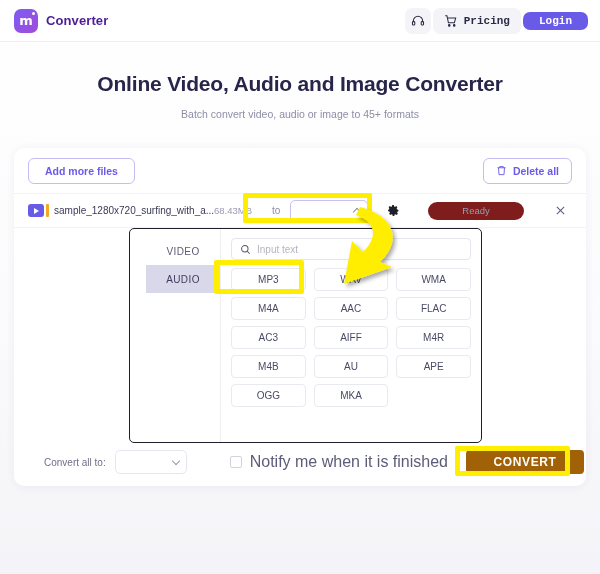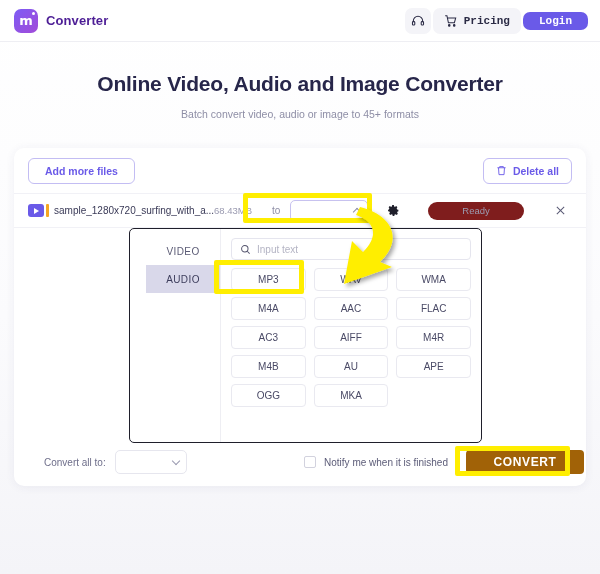--- a/index.html
+++ b/index.html
@@ -188,21 +188,21 @@
   .convert-all-label { font-size: 10px; color: #6e6e8a; margin-right: 9px; }
   .convert-all-select {
     width: 72px; height: 24px; border: 1px solid #e6e6ee; border-radius: 5px;
     background: #fff; display: flex; align-items: center; justify-content: flex-end;
     padding-right: 7px;
   }
   .notify { margin-left: auto; display: flex; align-items: center; gap: 8px; }
   .checkbox {
     width: 12px; height: 12px; border: 1px solid #d2d2de; border-radius: 2px; background: #fff;
   }
-  .notify-label { font-size: 10px; color: #5c5c78; }
+  .notify-label { font-size: 16px; color: #5c5c78; }
   .convert-btn {
     margin-left: 18px; margin-right: 4px;
     width: 118px; height: 24px; border-radius: 4px;
     background: #a16207; color: #fff;
     font-size: 12px; font-weight: 700; letter-spacing: .6px;
     display: flex; align-items: center; justify-content: center;
   }
 
   
   .hl {

